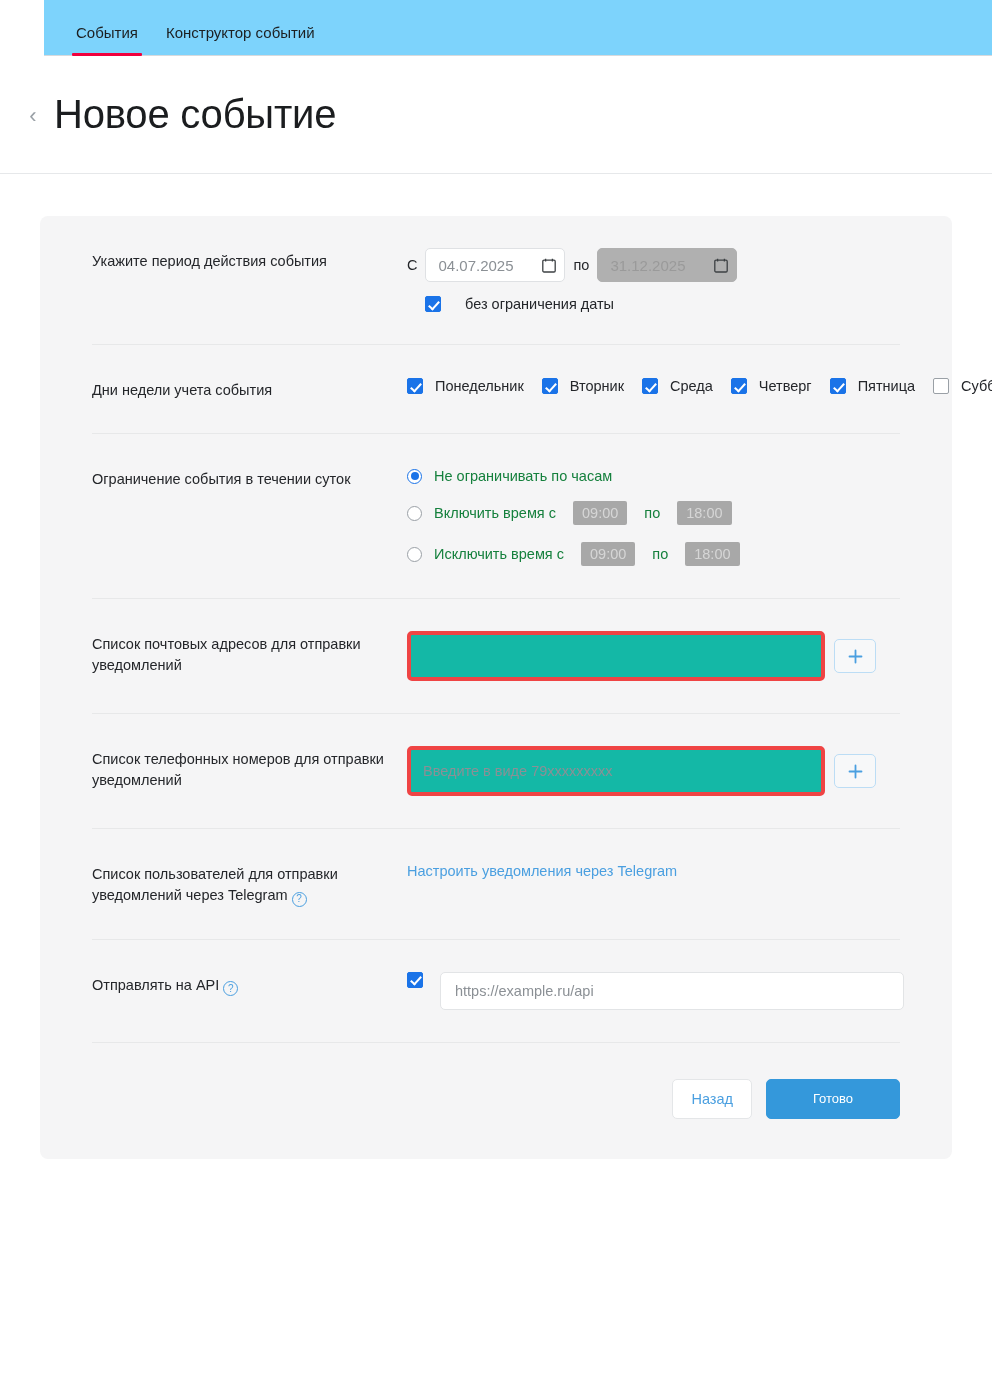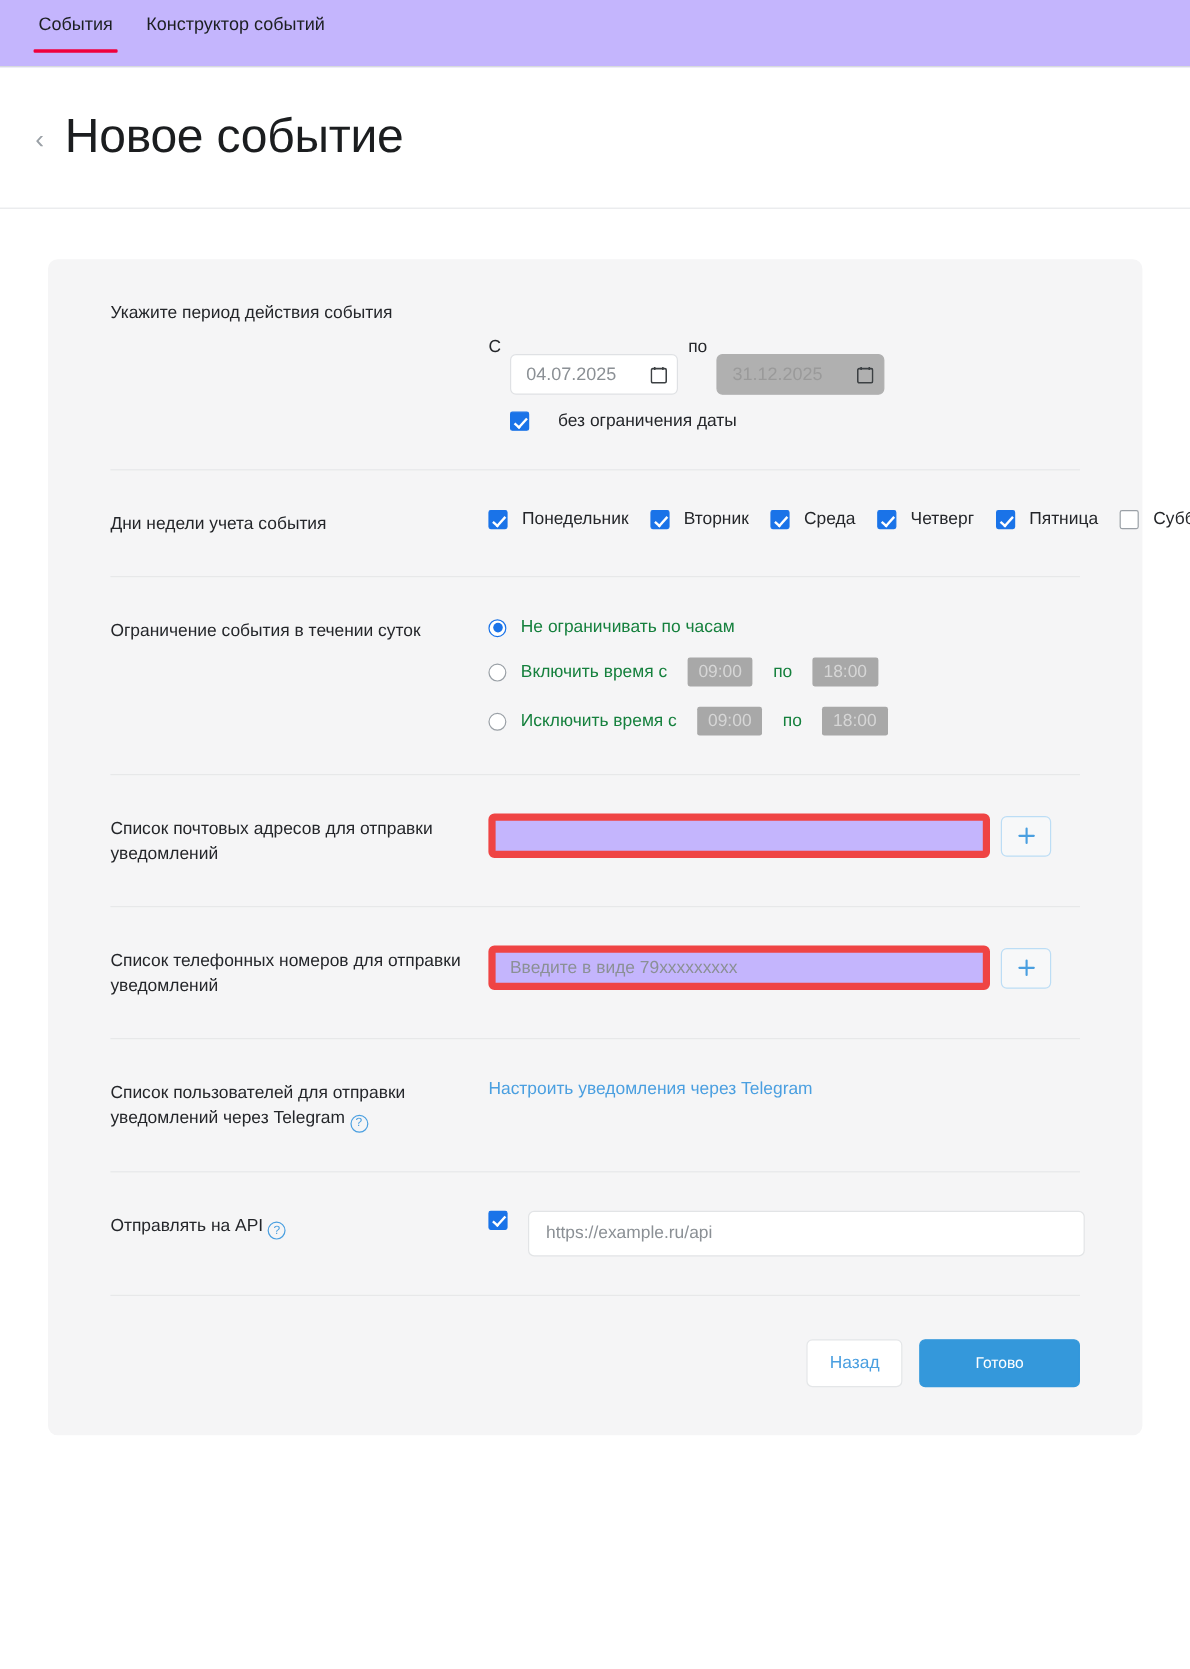--- a/index.html
+++ b/index.html
@@ -13,25 +13,26 @@
     width: 992px;
     height: 1391px;
     position: relative;
     background: #ffffff;
     overflow: hidden;
   }
 
   
   .tabbar {
     height: 56px;
-    background: #c4b5fd;
+    background: #7dd3fc;
     border-bottom: 1px solid #d7dadd;
     display: flex;
-    align-items: center;
+    align-items: flex-end;
     padding-left: 18px;
+    margin-left: 44px;
   }
   .tab {
     position: relative;
     padding: 0 14px 15px 14px;
     font-size: 15px;
     color: #1c1f21;
     cursor: pointer;
     line-height: 1;
   }
   .tab .underline {
@@ -108,21 +109,20 @@
     border: 1px solid #dfe1e4;
     border-radius: 5px;
     background: #ffffff;
     display: flex;
     align-items: center;
     padding: 0 8px 0 12px;
     font-size: 15px;
     color: #8b9095;
     justify-content: space-between;
     cursor: text;
-    margin-top: 47px;
   }
   .date-input.disabled {
     background: #b0b0b0;
     border-color: #b0b0b0;
     color: #9a9a9a;
   }
   .cal-ico { width: 14px; height: 15px; flex-shrink: 0; }
   .no-date-line {
     display: flex;
     align-items: center;
@@ -189,24 +189,24 @@
     font-size: 14.5px;
     padding: 4px 9px;
     margin: 0 5px;
     cursor: not-allowed;
   }
 
   
   .input-plus { display: flex; align-items: center; gap: 9px; }
   .txt-input {
     width: 418px;
-    height: 37px;
-    border: 6px solid #ef4444;
-    border-radius: 5px;
-    background: #c4b5fd;
+    height: 50px;
+    border: 4px solid #ef4444;
+    border-radius: 5px;
+    background: #14b8a6;
     padding: 0 12px;
     font-size: 14.5px;
     color: #24262a;
     font-family: "Liberation Sans", sans-serif;
     outline: none;
   }
   .txt-input::placeholder { color: #8b9095; }
   .plus-btn {
     width: 42px; height: 34px;
     border: 1px solid #bcddf5;

